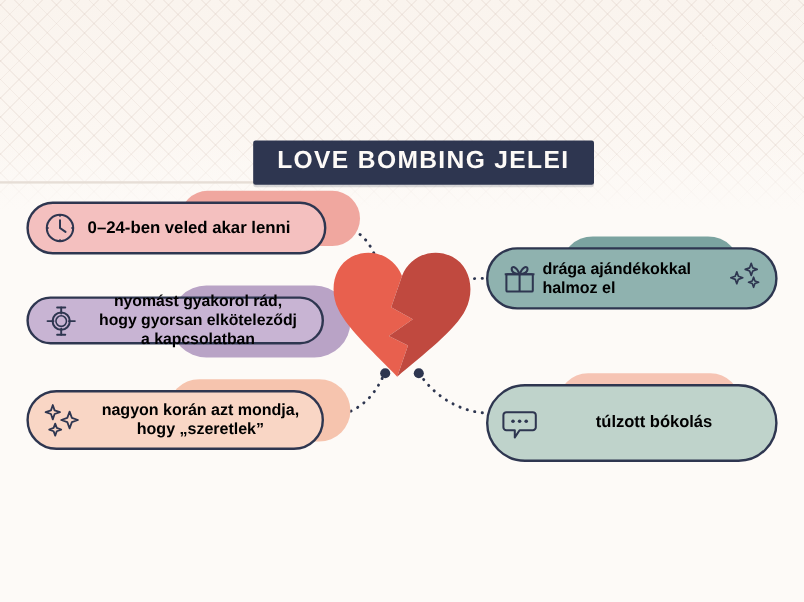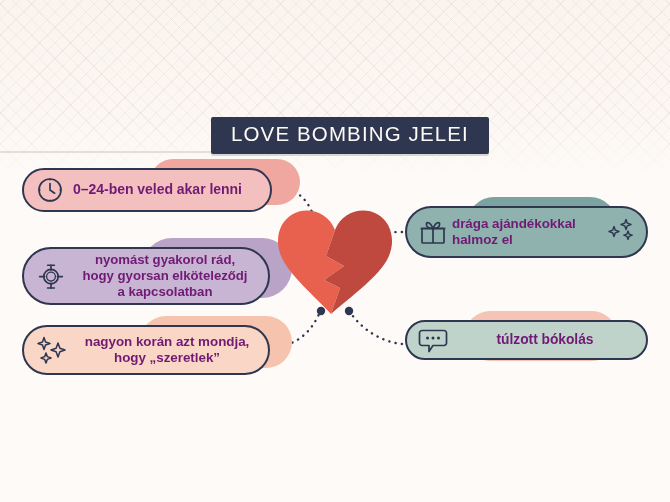--- a/index.html
+++ b/index.html
@@ -36,77 +36,77 @@
     padding:7px 20px 9px;
     border-radius:2px;
     box-shadow:0 2px 0 rgba(46,54,80,.18);
     z-index:4;
   }
   .title-banner span{
     display:block;
     color:#fdfaf7;
     font-size:20.5px;
     letter-spacing:.055em;
-    font-weight:400;
+    font-weight:700;
     white-space:nowrap;
     line-height:1;
   }
 
   
   .pill-wrap{position:absolute;}
   .pill-shadow{
     position:absolute;border-radius:999px;
     z-index:0;
   }
   .pill{
     position:absolute;left:0;top:0;
     display:flex;align-items:center;
     box-sizing:border-box;
     border:2.2px solid #2e3650;
     border-radius:999px;
     z-index:1;
   }
   .pill .txt{
-    color:#701a75;
+    color:#000000;
     font-size:13.4px;
     font-weight:700;
     line-height:1.22;
     white-space:pre-line;
     letter-spacing:-.002em;
   }
   .ico{flex:0 0 auto;display:block;}
 
   
   #p1{left:22px;top:168px;width:250px;height:44px;}
   #p1 .pill{width:250px;height:44px;background:#f4c0bf;padding:0 12px 0 13px;gap:10px;}
   #p1 .pill-shadow{left:128px;top:-9px;width:150px;height:46px;background:#f0a79f;}
   #p1 .txt{font-size:14px;}
 
   
   #p2{left:22px;top:247px;width:248px;height:58px;}
-  #p2 .pill{width:248px;height:58px;background:#c8b4d3;padding:0 10px 0 12px;gap:6px;
+  #p2 .pill{width:248px;height:40px;background:#c8b4d3;padding:0 10px 0 12px;gap:6px;
             justify-content:space-between;}
   #p2 .pill-shadow{left:120px;top:-9px;width:150px;height:60px;background:#b9a3c6;}
   #p2 .txt{flex:1;text-align:center;font-size:13.2px;}
 
   
   #p3{left:22px;top:325px;width:248px;height:40px;}
   #p3 .pill{width:248px;height:50px;background:#f9d6c5;padding:0 10px 0 12px;gap:6px;}
   #p3 .pill-shadow{left:118px;top:-9px;width:152px;height:52px;background:#f6c4ae;}
   #p3 .txt{flex:1;text-align:center;font-size:13.4px;}
 
   
   #p4{left:405px;top:206px;width:243px;height:52px;}
   #p4 .pill{width:243px;height:52px;background:#8fb2af;padding:0 8px 0 11px;gap:4px;}
   #p4 .pill-shadow{left:62px;top:-9px;width:150px;height:54px;background:#7ba3a0;}
   #p4 .txt{flex:1;font-size:13.4px;}
 
   
   #p5{left:405px;top:320px;width:243px;height:48px;}
-  #p5 .pill{width:243px;height:40px;background:#bfd3cb;padding:0 10px 0 11px;gap:6px;}
+  #p5 .pill{width:243px;height:65px;background:#bfd3cb;padding:0 10px 0 11px;gap:6px;}
   #p5 .pill-shadow{left:60px;top:-9px;width:152px;height:50px;background:#f6c4b4;}
   #p5 .txt{flex:1;text-align:center;font-size:13.8px;}
 
   
   #heart{position:absolute;left:274px;top:206px;width:122px;height:112px;z-index:4;}
 </style>
 </head>
 <body>
 
 <div id="stage">

